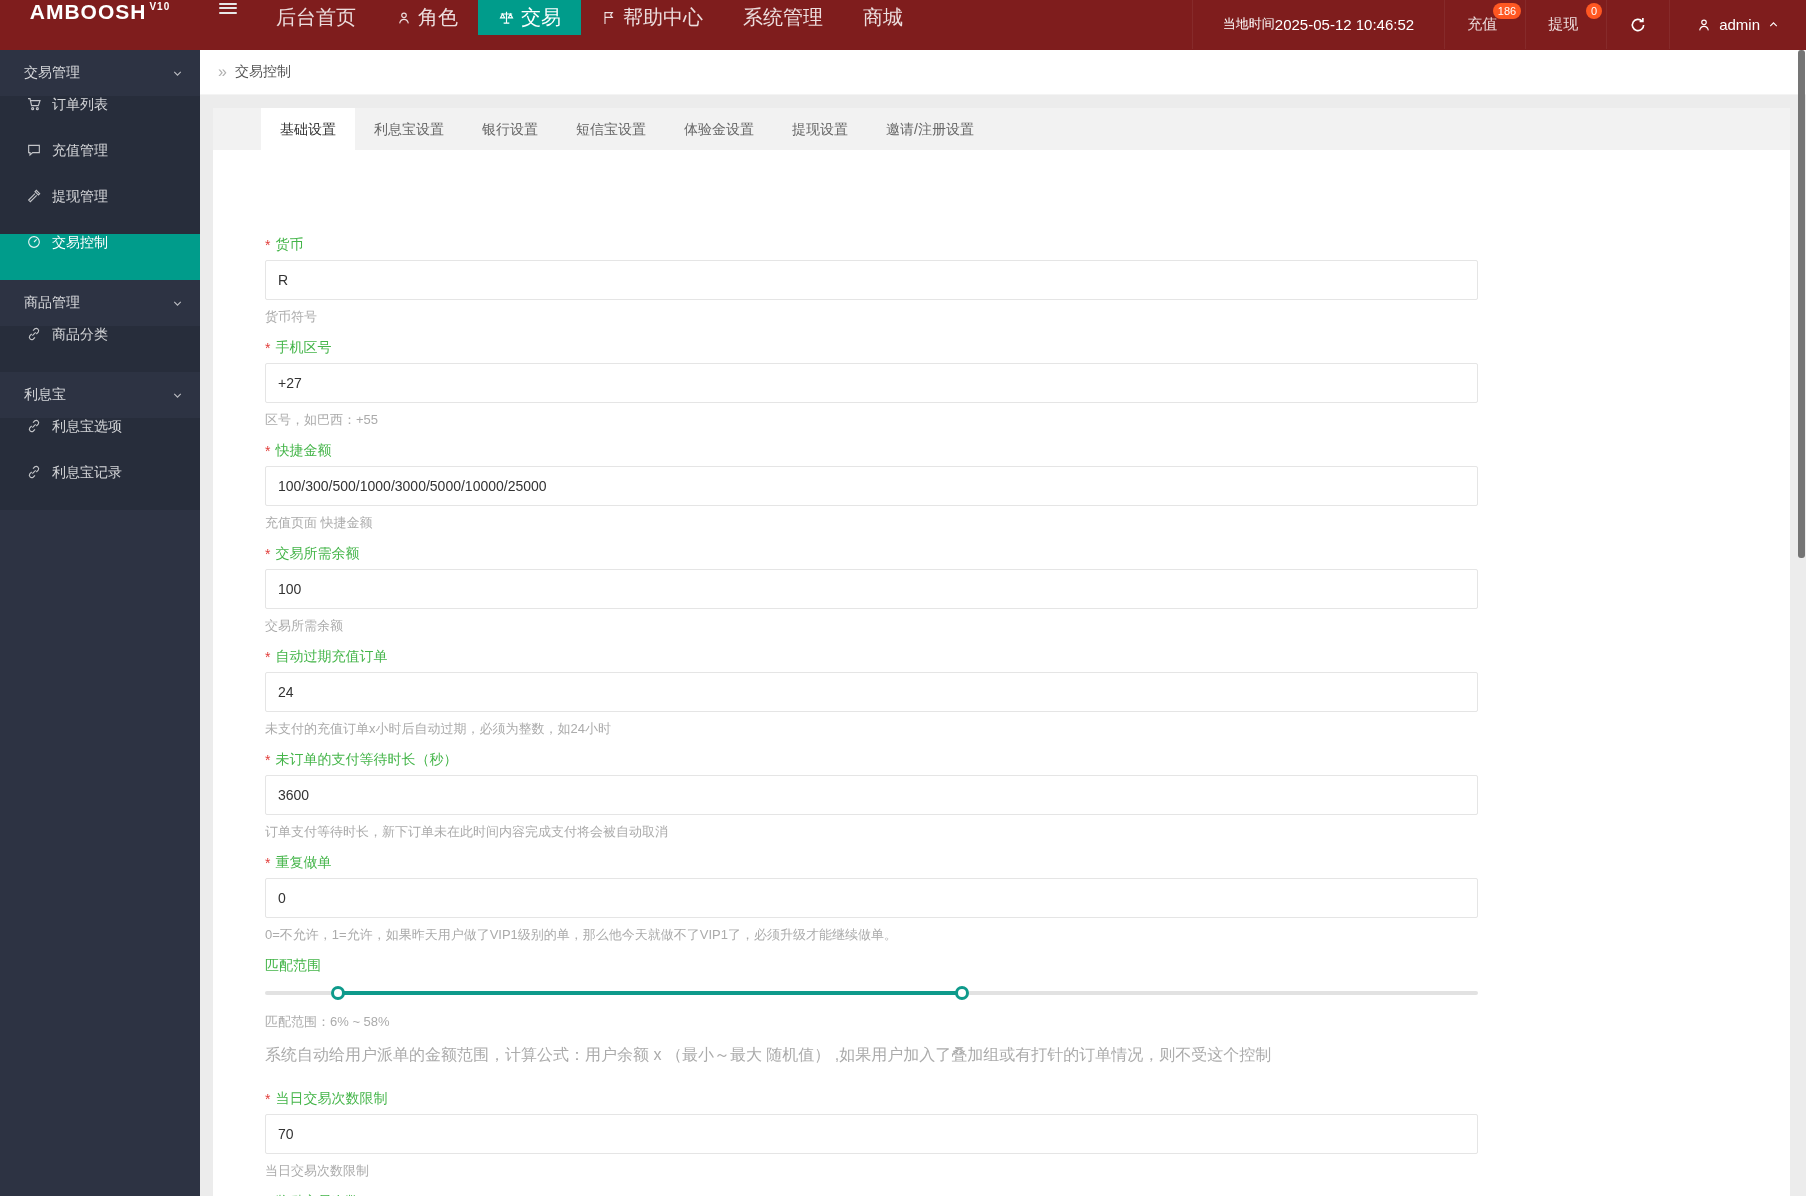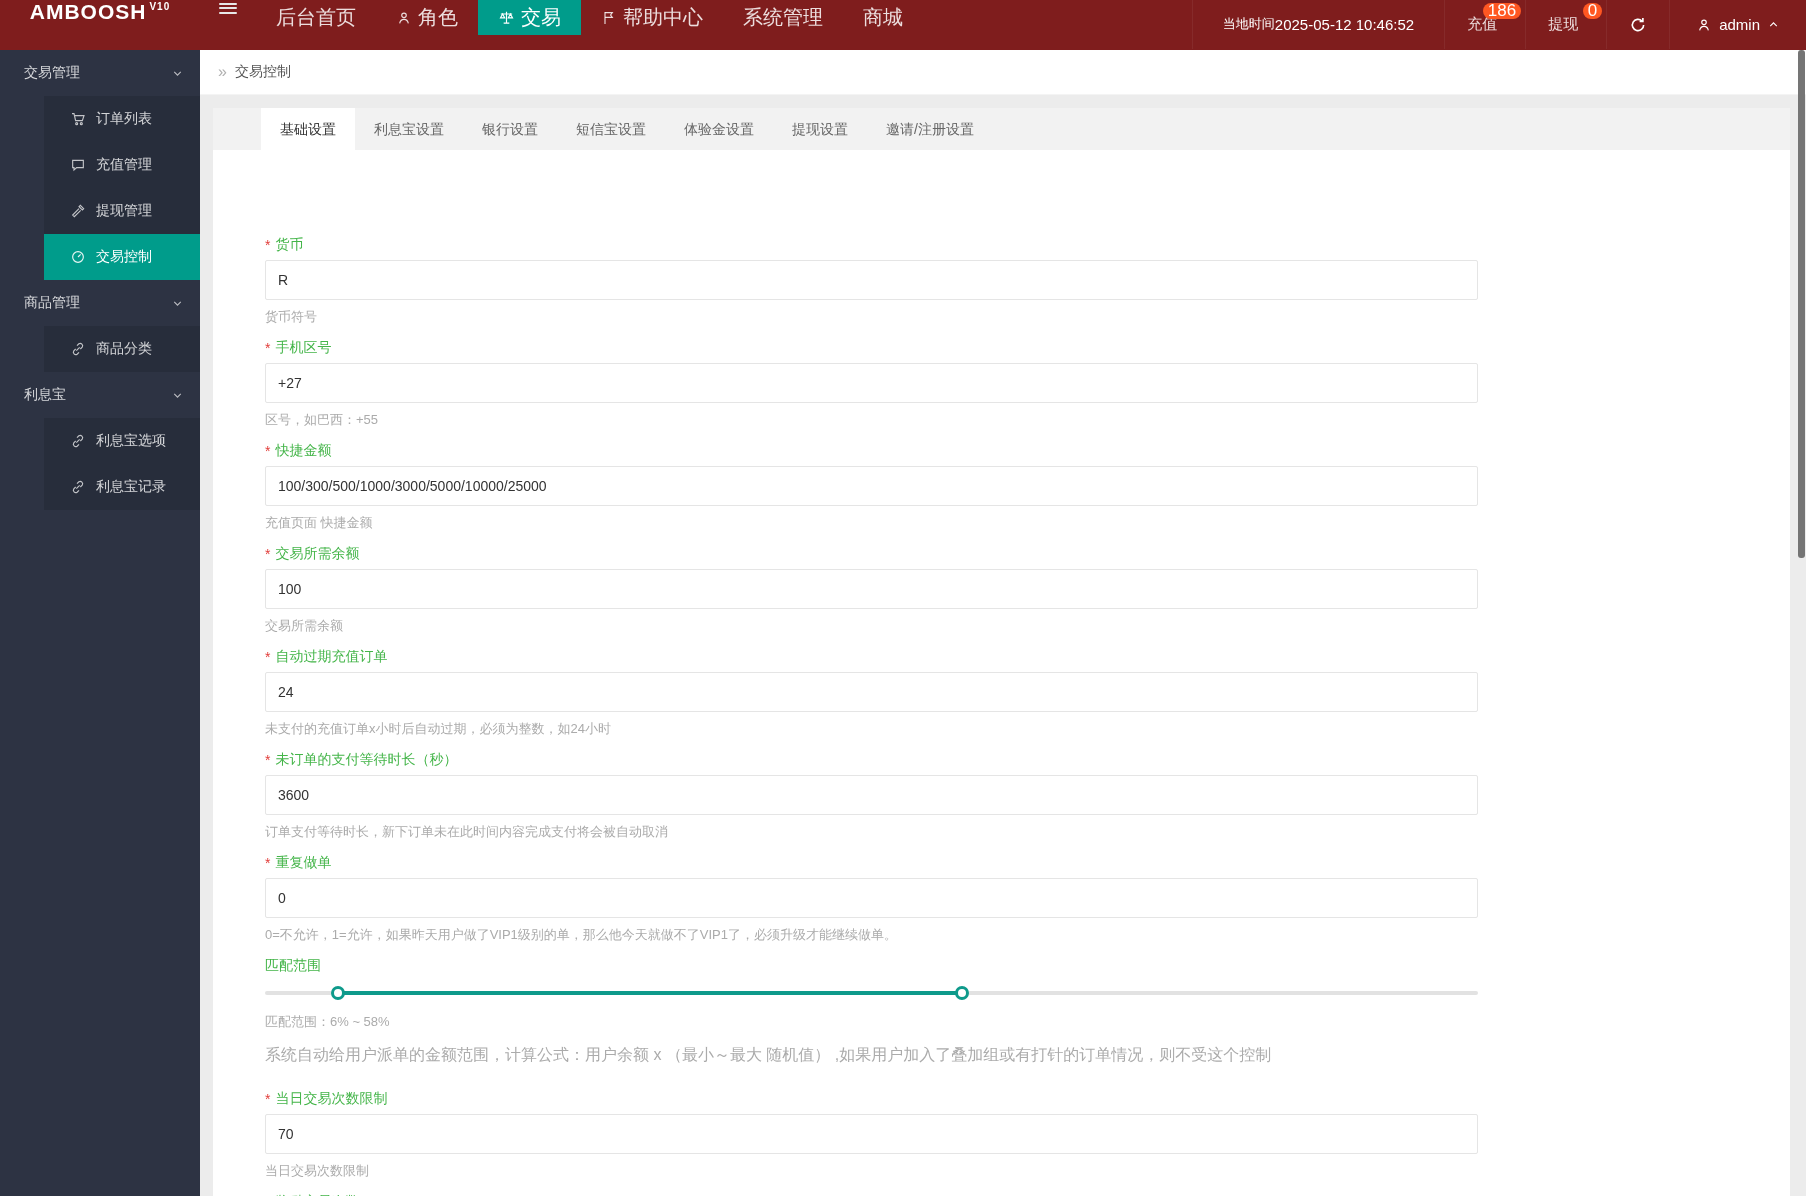--- a/index.html
+++ b/index.html
@@ -20,33 +20,33 @@
   .bars span { display:block; width:18px; height:2px; background:#e8e8e8; margin:2.5px 0; border-radius:1px; }
   .nav-item { display:flex; align-items:center; gap:6px; padding:4px 20px; font-size:20px; cursor:pointer; }
   .nav-item.active { background:#009c8b; color:#fff; }
   .nav-right { margin-left:auto; display:flex; align-items:stretch; }
   .nav-right > div { border-left:1px solid rgba(255,255,255,.06); }
   .time-block { display:flex; align-items:center; justify-content:center;
     padding:0 30px; line-height:1.4; color:#fff; }
   .time-label { font-size:13px; }
   .time-value { font-size:15px; }
   .nav-num { display:flex; align-items:center; padding:0 28px 0 22px; font-size:15px; position:relative; cursor:pointer; }
-  .badge { position:absolute; top:3px; right:4px; background:#ff5722; color:#fff; font-size:17px;
+  .badge { position:absolute; top:3px; right:4px; background:#ff5722; color:#fff; font-size:11px;
     line-height:16px; height:16px; padding:0 5px; border-radius:9px; min-width:16px; text-align:center; }
   .refresh-cell { display:flex; align-items:center; justify-content:center; padding:0 22px; cursor:pointer; color:#fff; }
   .admin-cell { display:flex; align-items:center; gap:7px; padding:16px 26px; font-size:15px; color:#fff; cursor:pointer; }
 
   
   .sidebar { position:absolute; top:50px; left:0; width:200px; height:1146px;
     background:#2d3343; color:rgba(255,255,255,.8); font-size:14px; z-index:20; }
   .side-group-title { height:46px; display:flex; align-items:center; padding:0 16px 0 24px;
     position:relative; cursor:pointer; }
   .side-group-title .chev { position:absolute; right:16px; opacity:.85; }
-  .side-item { height:46px; display:flex; align-items:center; background:#272d3b;
-    padding-left:26px; gap:10px; cursor:pointer;margin-left:44px; }
+  .side-item { height:46px; display:flex; align-items:flex-start; background:#272d3b;
+    padding-left:26px; gap:10px; cursor:pointer; }
   .side-item .i { opacity:.9; }
   .side-item.active { background:#009c8b; color:#fff; }
 
   
   .main { position:absolute; left:200px; top:50px; width:1606px; height:1146px;
     background:#ececec; overflow:hidden; }
   .breadcrumb { height:45px; background:#fff; display:flex; align-items:center;
     padding-left:18px; font-size:14px; color:#555; gap:8px; border-bottom:1px solid #f4f4f4; }
   .crumb-sep { color:#b0b0b0; font-size:16px; }
   .panel { margin:13px 16px 0 13px; }

